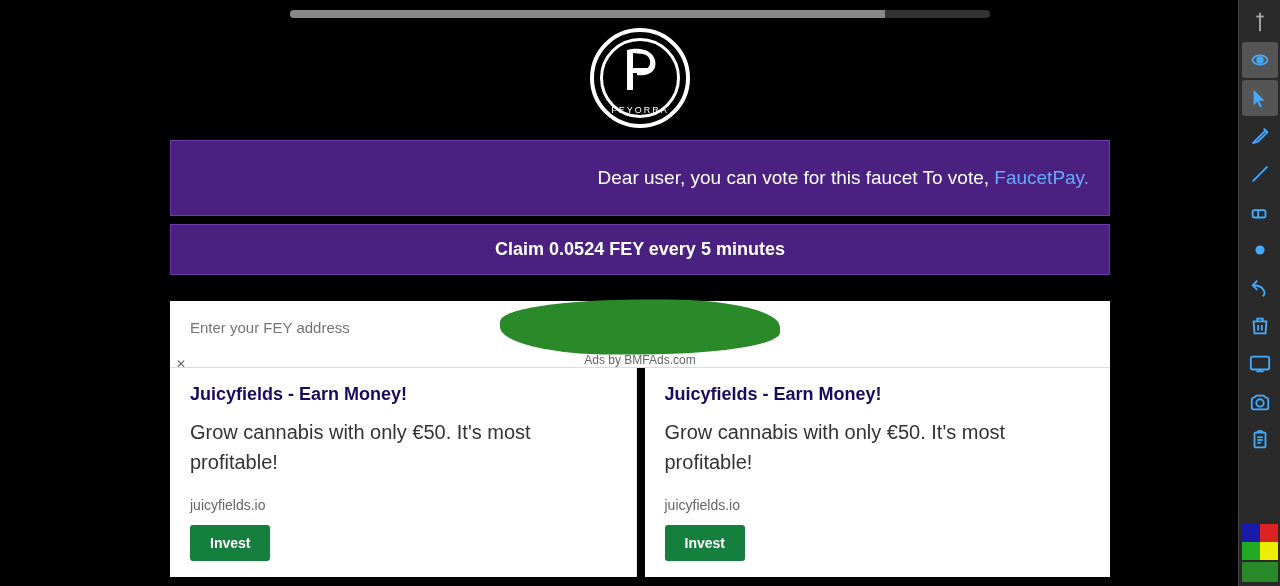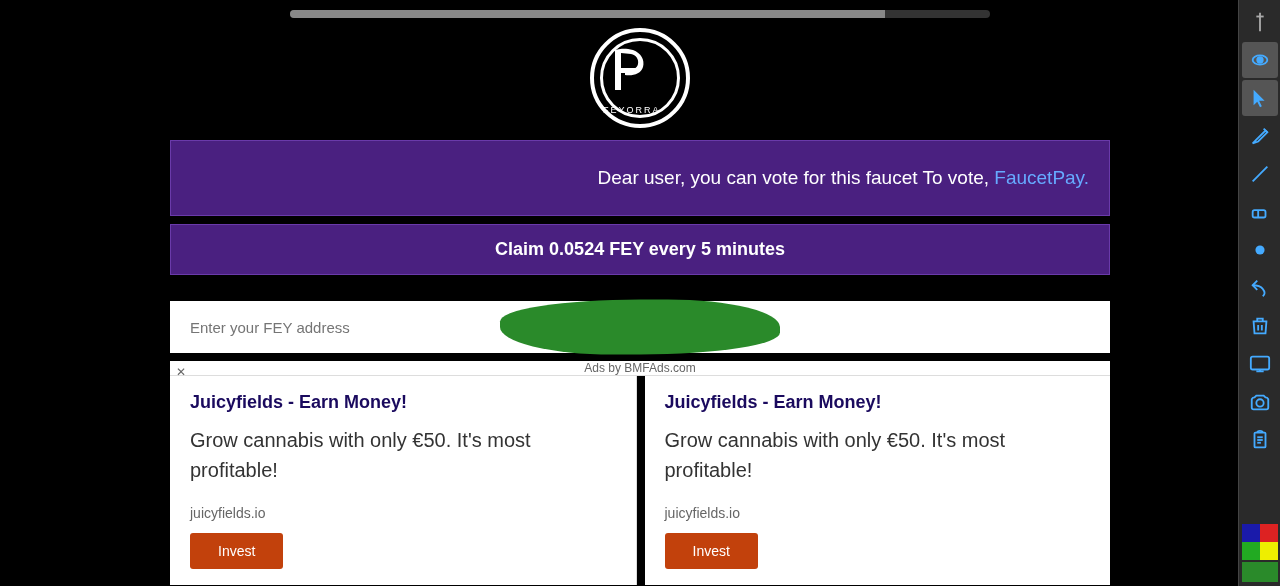--- a/index.html
+++ b/index.html
@@ -66,21 +66,21 @@
       color: #fff;
       margin-top: 2px;
     }
     
     .logo-inner {
       width: 80px;
       height: 80px;
       border-radius: 50%;
       border: 3px solid #fff;
       display: flex;
-      align-items: flex-start;
+      align-items: center;
       justify-content: center;
       flex-direction: column;
     }
 
     
     #page-title {
       text-align: center;
       font-size: 42px;
       font-weight: 900;
       color: #fff;
@@ -114,21 +114,21 @@
       font-weight: bold;
       color: #fff;
     }
 
     
     #action-row {
       background: #fff;
       padding: 8px 12px;
       display: flex;
       align-items: center;
-      margin-bottom: 8px;
+      margin-bottom: 0;
       height: 52px;
       position: relative;
     }
 
     
     #green-blob {
       position: absolute;
       top: 50%;
       left: 50%;
       transform: translate(-50%, -50%);
@@ -170,26 +170,26 @@
       color: #333;
       margin-bottom: 20px;
       line-height: 1.5;
     }
     .ad-domain {
       font-size: 14px;
       color: #666;
       margin-bottom: 12px;
     }
     .ad-button {
-      background: #c2410c;
+      background: #15803d;
       color: #fff;
       border: none;
-      padding: 10px 28px;
+      padding: 10px 20px;
       font-size: 14px;
-      font-weight: normal;
+      font-weight: bold;
       cursor: pointer;
       border-radius: 3px;
     }
     #ads-close {
       position: absolute;
       top: 0;
       right: 0;
       font-size: 11px;
       color: #666;
       padding: 2px 4px;

